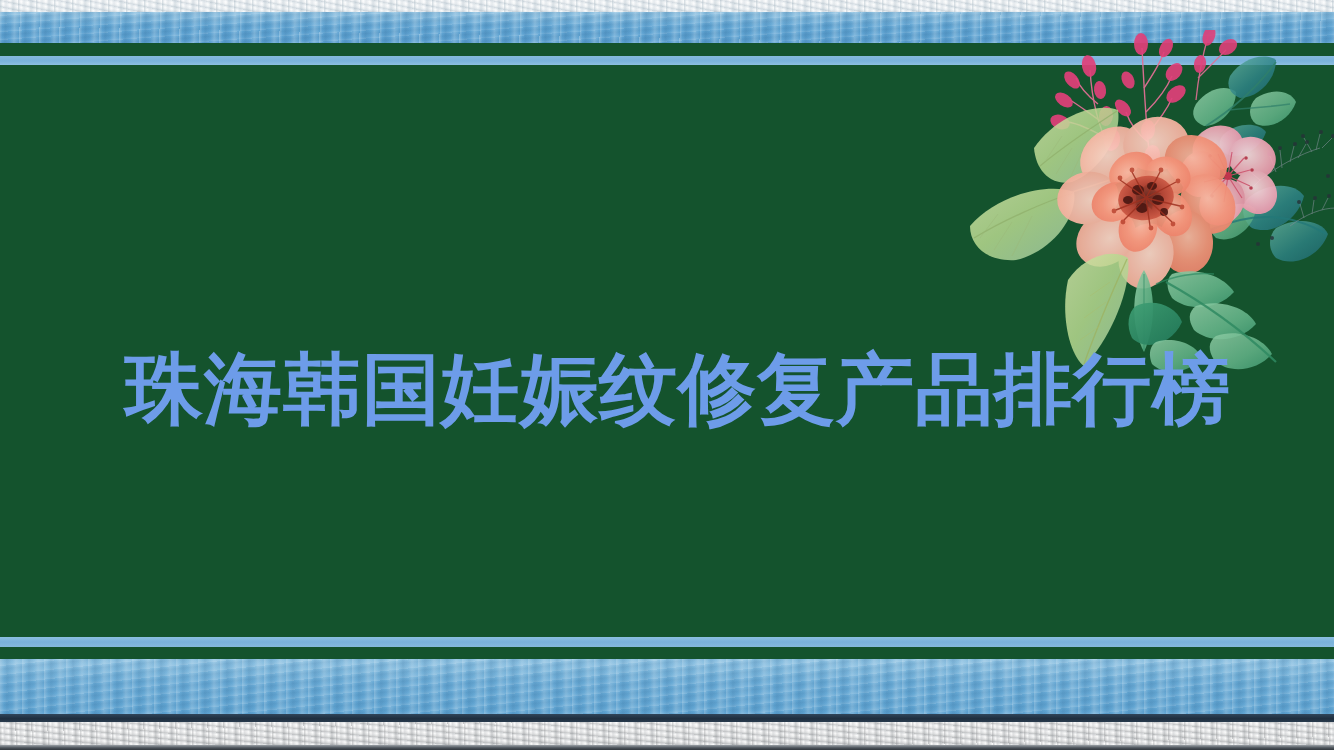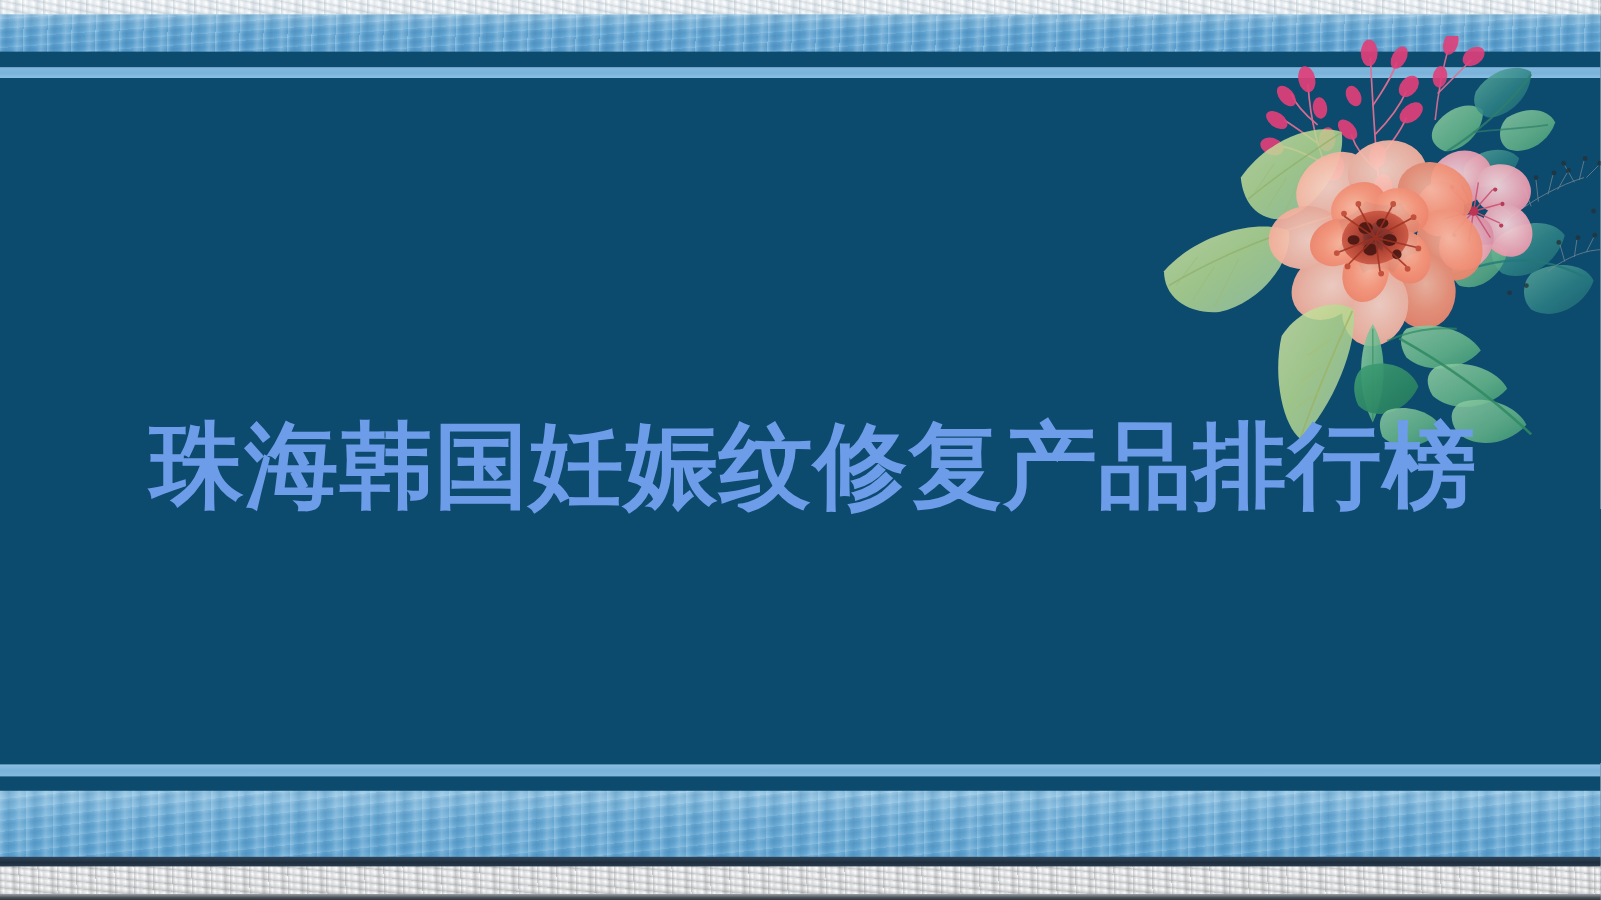--- a/index.html
+++ b/index.html
@@ -9,21 +9,21 @@
     height: 750px;
     overflow: hidden;
     background: #ffffff;
     font-family: "Liberation Sans", "DejaVu Sans", sans-serif;
   }
 
   #slide {
     position: relative;
     width: 1334px;
     height: 750px;
-    background: #0c4a6e;
+    background: #14532d;
     overflow: hidden;
   }
 
   
   .top-texture {
     position: absolute;
     left: 0; top: 0;
     width: 1334px; height: 13px;
     background:
       repeating-linear-gradient(90deg,

